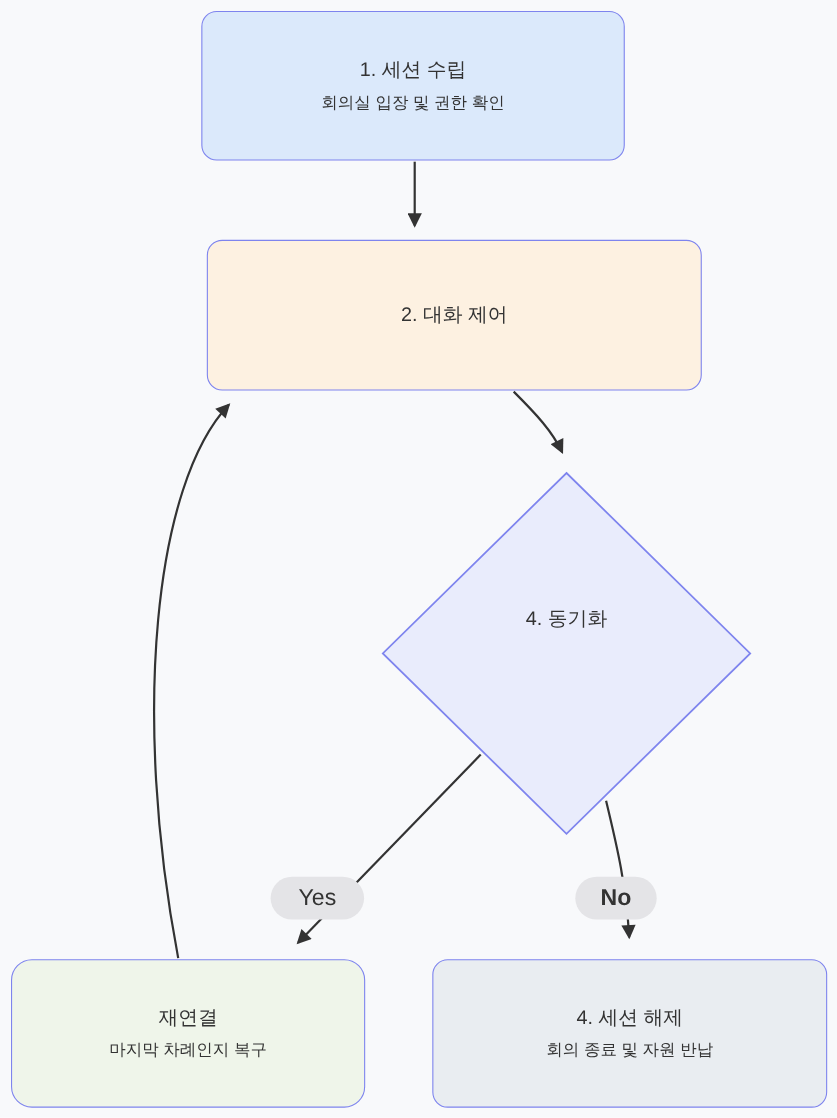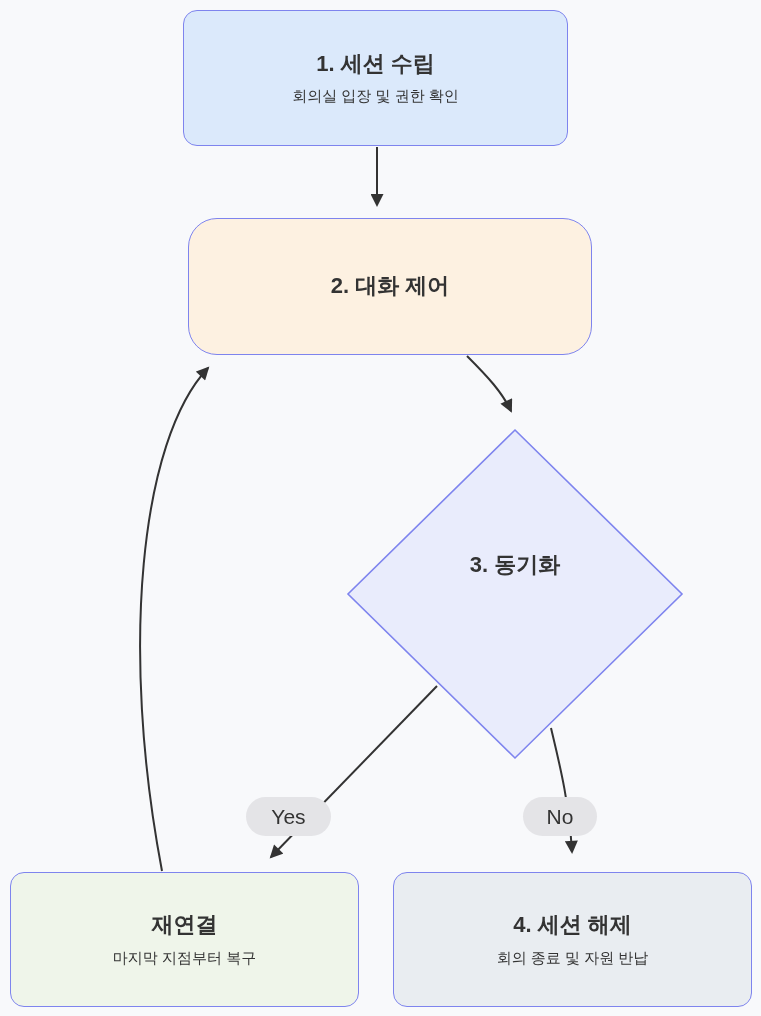--- a/index.html
+++ b/index.html
@@ -28,22 +28,22 @@
     border-radius: 14px;
     display: flex;
     flex-direction: column;
     align-items: center;
     justify-content: center;
     gap: 10px;
     text-align: center;
     color: #333333;
   }
   .node-title {
-    font-size: 22px;
-    font-weight: bold;
+    font-size: 18px;
+    font-weight: normal;
     line-height: 1.2;
   }
   .node-subtitle {
     font-size: 15px;
     font-weight: normal;
     line-height: 1.2;
   }
   .diamond-label {
     position: absolute;
     left: 395px;
@@ -61,25 +61,25 @@
     height: 39px;
     border-radius: 19.5px;
     background: #e4e4e7;
     color: #333333;
     font-size: 21px;
     display: flex;
     align-items: center;
     justify-content: center;
   }
   .node-session-setup     { left: 183px; top: 10px;  width: 385px; height: 136px; }
-  .node-conversation-ctrl { left: 188px; top: 218px; width: 404px; height: 137px; border-radius: 29px; }
-  .node-reconnect         { left: 10px;  top: 872px; width: 349px; height: 135px; }
+  .node-conversation-ctrl { left: 188px; top: 218px; width: 450px; height: 137px; }
+  .node-reconnect         { left: 10px;  top: 872px; width: 322px; height: 135px; border-radius: 19px; }
   .node-session-teardown  { left: 393px; top: 872px; width: 359px; height: 135px; }
   .label-yes { left: 246px; top: 797px; width: 85px; }
-  .label-no  { left: 523px; top: 797px; width: 74px; }
+  .label-no  { left: 523px; top: 797px; width: 74px; font-weight: bold; }
 </style>
 </head>
 <body>
 
 <div class="canvas">
 
   <svg class="edges-svg" viewBox="0 0 761 1016" xmlns="http://www.w3.org/2000/svg">
     <defs>
       <marker id="arrow" viewBox="0 0 10 10" refX="8.5" refY="5" markerUnits="userSpaceOnUse" markerWidth="14" markerHeight="13" orient="auto">
         <path d="M 0 0 L 10 5 L 0 10 z" fill="#333333"></path>
@@ -102,29 +102,29 @@
   <div class="node node-session-setup" style="background:#dbe9fb">
     <div class="node-title">1. 세션 수립</div>
     <div class="node-subtitle">회의실 입장 및 권한 확인</div>
   </div>
 
   <div class="node node-conversation-ctrl" style="background:#fdf1e1">
     <div class="node-title">2. 대화 제어</div>
   </div>
 
   <div class="diamond-label">
-    <div class="node-title">3. 동기화</div>
+    <div class="node-title">4. 동기화</div>
   </div>
 
   <div class="edge-label label-yes">Yes</div>
   <div class="edge-label label-no">No</div>
 
   <div class="node node-reconnect" style="background:#eff5ea">
     <div class="node-title">재연결</div>
-    <div class="node-subtitle">마지막 지점부터 복구</div>
+    <div class="node-subtitle">마지막 차례인지 복구</div>
   </div>
 
   <div class="node node-session-teardown" style="background:#e9edf1">
     <div class="node-title">4. 세션 해제</div>
     <div class="node-subtitle">회의 종료 및 자원 반납</div>
   </div>
 
 </div>
 
 </body></html>

